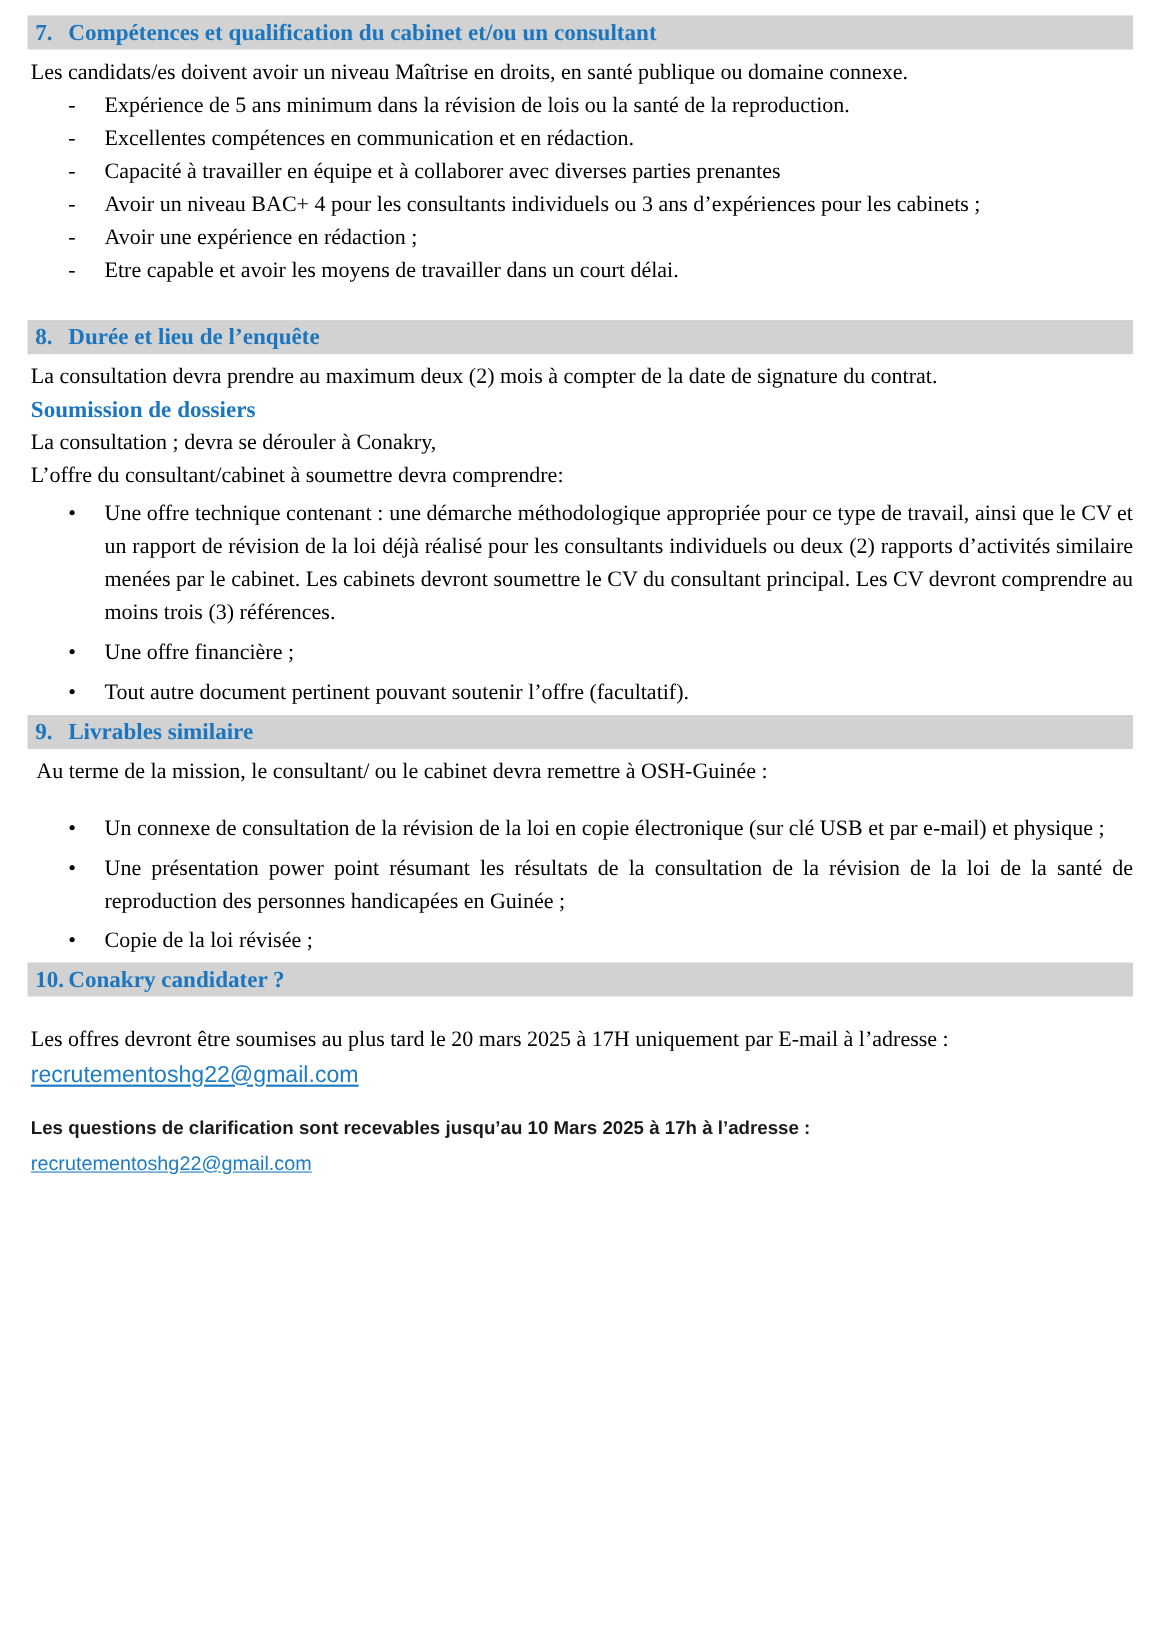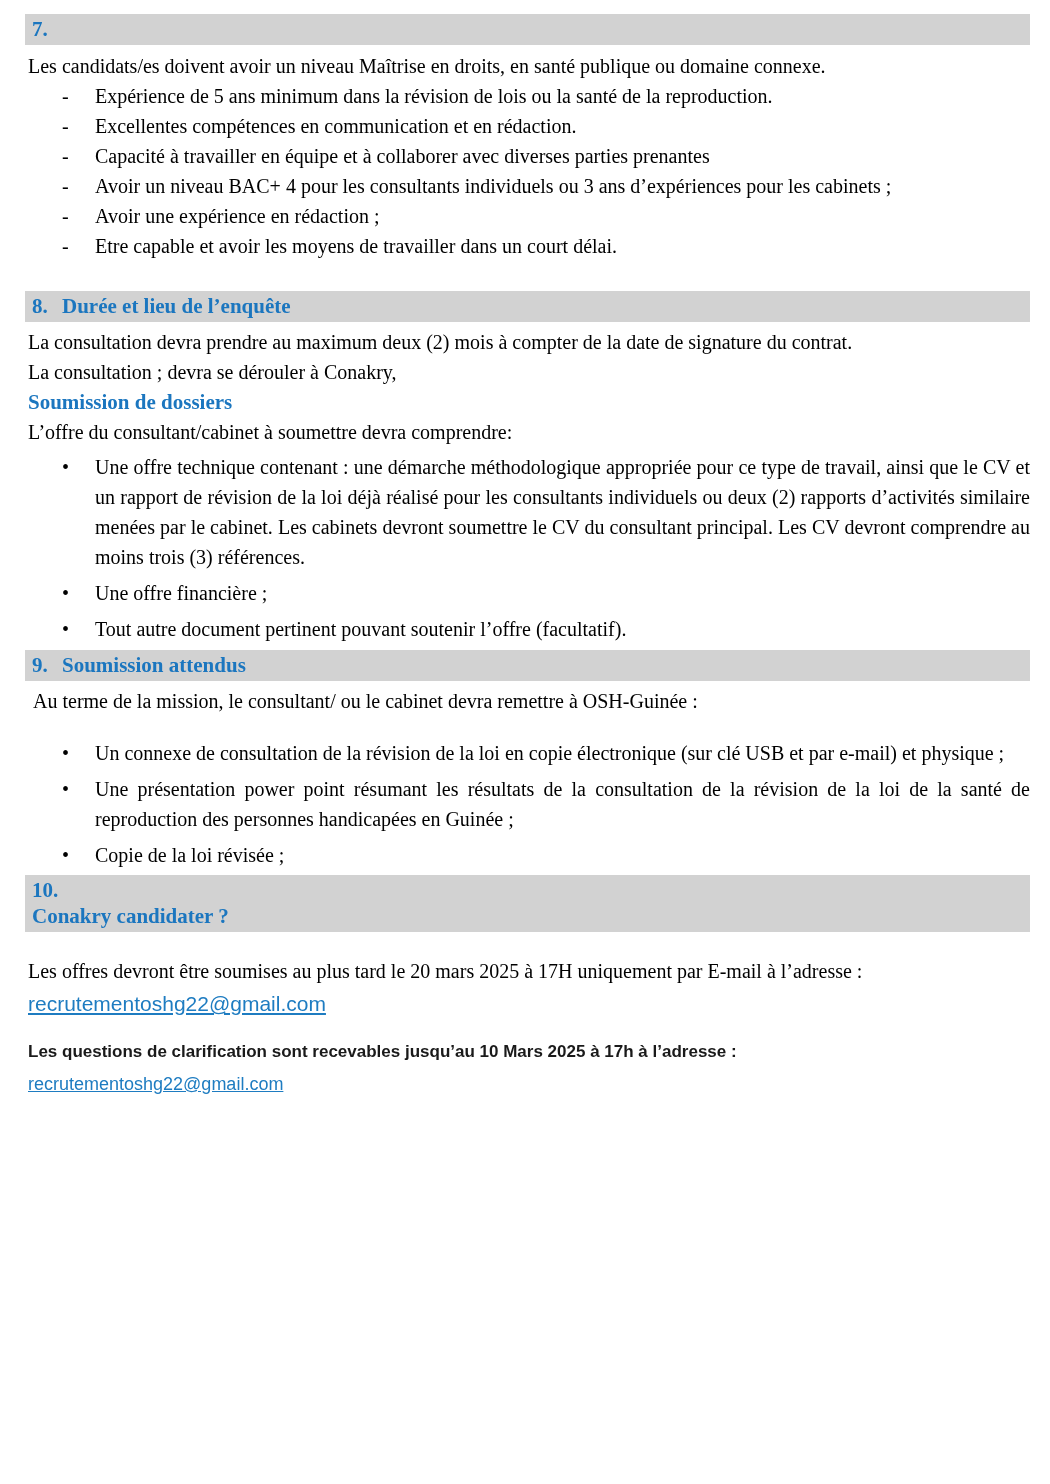--- a/index.html
+++ b/index.html
@@ -48,21 +48,21 @@
   .list{margin:0;}
   .list.bullets{margin-top:5px;}
   .list.bullets .li + .li{margin-top:6px;}
   .list.deliverables{margin-top:22px;}
   .li{display:flex;padding-left:34px;}
   .li .marker{width:33px;flex:none;}
   .li .content{flex:1;text-align:justify;}
   .s8-band{margin-top:30px;}
   .s9-band{margin-top:6px;}
   .s9-intro{padding-left:5px;text-align:left;}
-  .s10-band{margin-top:5px;flex-direction:column;}
+  .s10-band{margin-top:5px;}
   .s10-para{margin-top:24px;}
   .email{
     display:inline-block;
     margin-top:3px;
     font-family:"Liberation Sans", sans-serif;
     font-size:21px;
     line-height:30px;
     color:var(--link_blue);
     text-decoration:underline;
     cursor:pointer;
@@ -80,20 +80,21 @@
   b{font-weight:normal;}
 </style>
 </head>
 <body>
 
 <div class="page">
 
   <section>
     <div class="band">
       <span class="hnum">7.</span>
+      <span class="htitle">Compétences et qualification du cabinet et/ou un consultant</span>
     </div>
     <p class="para first">Les candidats/es doivent avoir un niveau Maîtrise en droits, en santé publique ou domaine connexe.</p>
     <div class="list">
       <div class="li">
         <span class="marker">-</span>
         <span class="content">Expérience de 5 ans minimum dans la révision de lois ou la santé de la reproduction.</span>
       </div>
       <div class="li">
         <span class="marker">-</span>
         <span class="content">Excellentes compétences en communication et en rédaction.</span>
@@ -116,43 +117,43 @@
       </div>
     </div>
   </section>
 
   <section>
     <div class="band s8-band">
       <span class="hnum">8.</span>
       <span class="htitle">Durée et lieu de l’enquête</span>
     </div>
     <p class="para"><span>La consultation devra prendre au maximum </span><b>deux (2) mois</b><span> à compter de la date de signature du contrat.</span></p>
+    <p class="para subheading" style="margin-top:0;">Soumission de dossiers</p>
     <p class="para" style="margin-top:0;">La consultation ; devra se dérouler à Conakry,</p>
-    <p class="para subheading" style="margin-top:0;">Soumission de dossiers</p>
     <p class="para" style="margin-top:0;">L’offre du consultant/cabinet à soumettre devra comprendre:</p>
     <div class="list bullets">
       <div class="li">
         <span class="marker">•</span>
         <span class="content"><b>Une offre technique contenant</b><span> : une démarche méthodologique appropriée pour ce type de travail, ainsi que le CV et un rapport de révision de la loi déjà réalisé pour les consultants individuels ou deux (2) rapports d’activités similaire menées par le cabinet. Les cabinets devront soumettre le CV du consultant principal. Les CV devront comprendre au moins trois (3) références.</span></span>
       </div>
       <div class="li">
         <span class="marker">•</span>
         <span class="content"><b>Une offre financière</b><span> ;</span></span>
       </div>
       <div class="li">
         <span class="marker">•</span>
         <span class="content"><b></b><span>Tout autre document pertinent pouvant soutenir l’offre (facultatif).</span></span>
       </div>
     </div>
   </section>
 
   <section>
     <div class="band s9-band">
       <span class="hnum">9.</span>
-      <span class="htitle">Soumission attendus</span>
+      <span class="htitle">Livrables similaire</span>
     </div>
     <p class="para s9-intro">Au terme de la mission, le consultant/ ou le cabinet devra remettre à OSH-Guinée :</p>
     <div class="list bullets deliverables">
       <div class="li">
         <span class="marker">•</span>
         <span class="content">Un connexe de consultation de la révision de la loi en copie électronique (sur clé USB et par e-mail) et physique ;</span>
       </div>
       <div class="li">
         <span class="marker">•</span>
         <span class="content">Une présentation power point résumant les résultats de la consultation de la révision de la loi de la santé de reproduction des personnes handicapées en Guinée ;</span>

